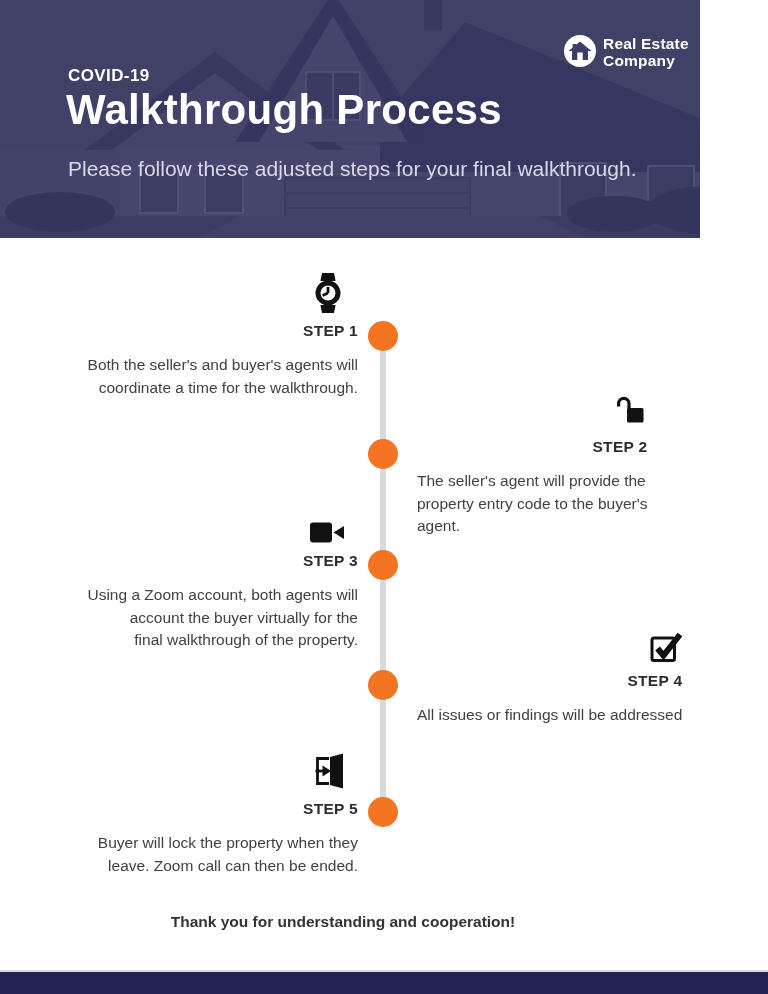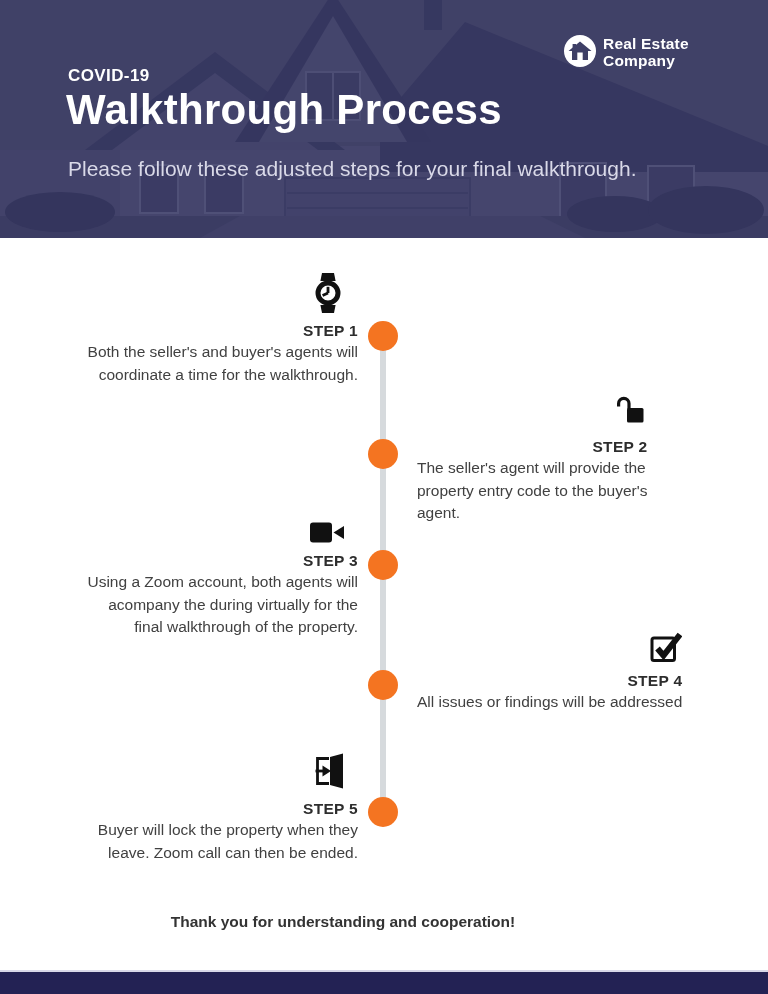--- a/index.html
+++ b/index.html
@@ -9,21 +9,21 @@
     width: 768px;
     height: 994px;
     background: #ffffff;
     font-family: "Liberation Sans", sans-serif;
     overflow: hidden;
   }
 
   
   .header {
     position: absolute; left: 0; top: 0;
-    width: 768px; height: 238px;
+    width: 700px; height: 238px;
     background: #701a75;
     overflow: hidden;
   }
   .header svg.scene { position: absolute; left: 0; top: 0; display: block; }
   .header .overlay {
     position: absolute; left: 0; top: 0; width: 100%; height: 100%;
     background: rgba(62,63,102,0.45);
   }
   .category {
     position: absolute; left: 68px; top: 66px;
@@ -68,21 +68,21 @@
 
   .step .icon { display: block; line-height: 0; }
   .step-left  .icon { margin-right: 14px; }
   .step-right .icon { margin-left: 3px; }
 
   .step-label {
     margin-top: 9px;
     font-size: 15.5px; font-weight: bold; color: #2D2D2D; letter-spacing: 0.3px;
   }
   .step-body {
-    margin-top: 1px;
+    margin-top: 14px;
     font-size: 15.5px; line-height: 22.5px; color: #414141;
   }
   .step-body .line { white-space: nowrap; }
 
   
   .thanks {
     position: absolute; left: 0; top: 913px; width: 686px; margin: 0;
     text-align: center; font-size: 15.5px; font-weight: bold; color: #333333;
   }
   .bottom-bar {
@@ -195,21 +195,21 @@
     <section class="step step-left s3">
       <span class="icon">
         <svg width="34" height="21" viewBox="0 0 34 21" aria-hidden="true">
           <rect x="0" y="0.5" width="22" height="20" rx="3" fill="#111"></rect>
           <path d="M23.5 10.5 L34 4 V17 Z" fill="#111"></path>
         </svg>
       </span>
       <div class="step-label">STEP 3</div>
       <div class="step-body">
         <div class="line">Using a Zoom account, both agents will</div>
-        <div class="line">acompany the during virtually for the</div>
+        <div class="line">account the buyer virtually for the</div>
         <div class="line">final walkthrough of the property.</div>
       </div>
     </section>
 
     <section class="step step-right s4">
       <span class="icon">
         <svg width="32" height="31" viewBox="0 0 32 31" aria-hidden="true">
           <rect x="2" y="6" width="22.5" height="22.5" rx="2" fill="#fff" stroke="#111" stroke-width="3"></rect>
           <path d="M7.5 16.5 L13.5 23.5 L30 2.5" fill="none" stroke="#111" stroke-width="6"></path>
         </svg>

